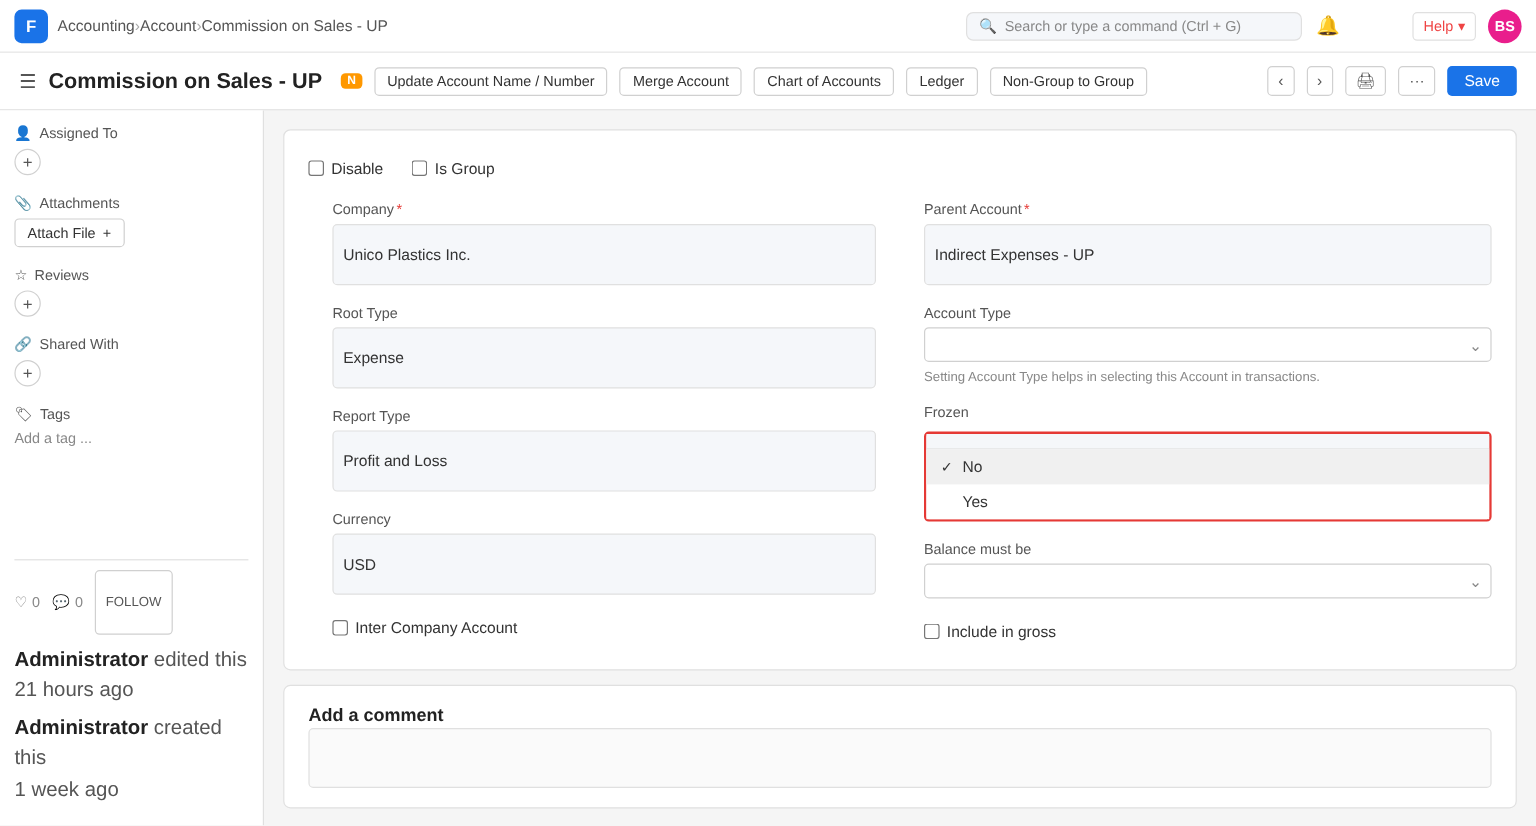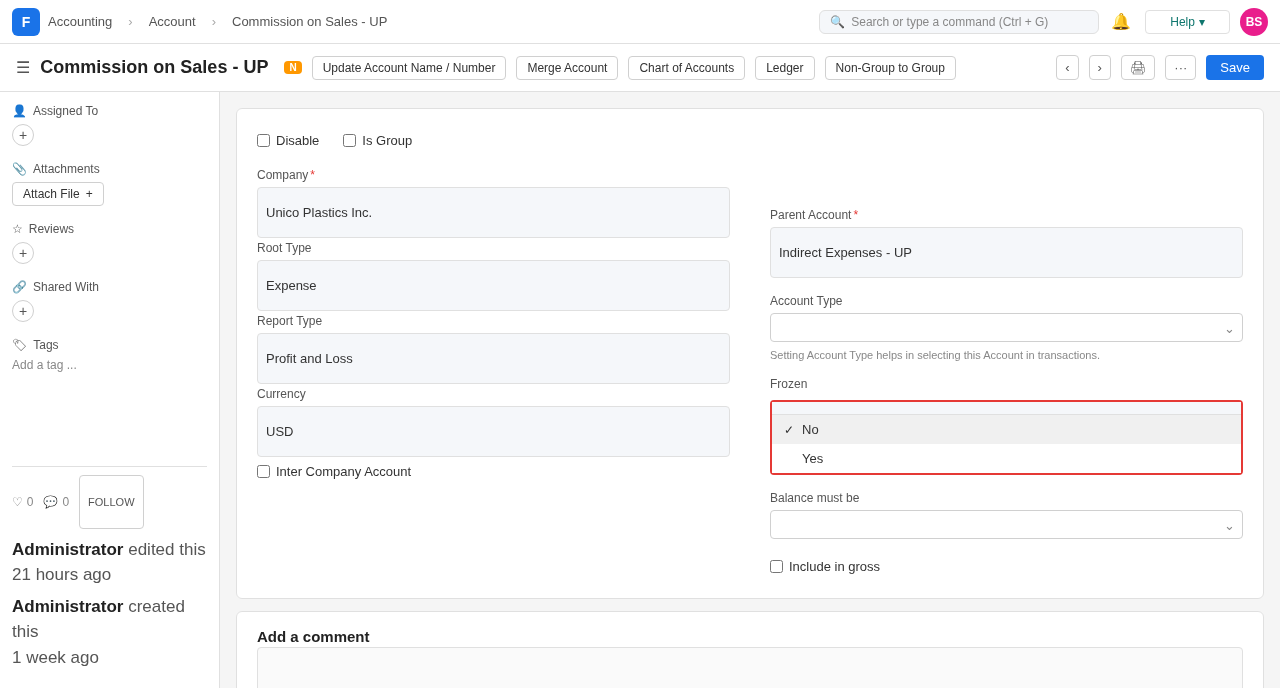--- a/index.html
+++ b/index.html
@@ -1,28 +1,28 @@
 <!DOCTYPE html>
 <html><head>
   <meta charset="utf-8">
   <style>
     * { box-sizing: border-box; margin: 0; padding: 0; }
     body { font-family: -apple-system, BlinkMacSystemFont, 'Segoe UI', sans-serif; font-size: 13px; background: #f5f5f5; color: #333; height: 688px; overflow: hidden; }
 
     
     .topbar { display: flex; align-items: center; background: #fff; border-bottom: 1px solid #e0e0e0; padding: 0 12px; height: 44px; gap: 8px; }
     .topbar-logo { background: #1a73e8; color: #fff; width: 28px; height: 28px; border-radius: 6px; display: flex; align-items: center; justify-content: center; font-size: 14px; font-weight: bold; flex-shrink: 0; }
-    .breadcrumb { display: flex; align-items: center; gap: 16px; font-size: 13px; color: #555; justify-content: space-between; }
+    .breadcrumb { display: flex; align-items: center; gap: 0; font-size: 13px; color: #555; justify-content: space-between; }
     .breadcrumb span { cursor: pointer; }
     .breadcrumb .sep { color: #aaa; }
     .topbar-spacer { flex: 1; }
     .search-box { display: flex; align-items: center; background: #f5f7fa; border: 1px solid #e0e0e0; border-radius: 6px; padding: 4px 10px; gap: 6px; width: 280px; color: #888; font-size: 12px; }
     .topbar-icons { display: flex; align-items: center; gap: 10px; }
     .icon-btn { cursor: pointer; color: #555; font-size: 16px; display: flex; align-items: center; justify-content: center; width: 28px; height: 28px; border-radius: 4px; }
-    .help-btn { display: flex; align-items: center; gap: 4px; border: 1px solid #e0e0e0; border-radius: 4px; padding: 4px 24px; cursor: pointer; font-size: 12px; color: #0f766e; }
+    .help-btn { display: flex; align-items: center; gap: 4px; border: 1px solid #e0e0e0; border-radius: 4px; padding: 4px 8px; cursor: pointer; font-size: 12px; color: #ef4444; margin-left: 46px; }
     .avatar { width: 28px; height: 28px; border-radius: 50%; background: #e91e8c; color: #fff; display: flex; align-items: center; justify-content: center; font-size: 12px; font-weight: bold; }
 
     
     .page-header { display: flex; align-items: center; background: #fff; border-bottom: 1px solid #e0e0e0; padding: 0 16px; height: 48px; gap: 10px; }
     .menu-icon { cursor: pointer; color: #555; font-size: 16px; }
     .page-title { font-size: 18px; font-weight: 600; color: #222; margin-right: 6px; }
     .badge-n { background: #ff9800; color: #fff; font-size: 10px; font-weight: bold; padding: 1px 5px; border-radius: 4px; }
     .btn-outline { border: 1px solid #d0d0d0; background: #fff; border-radius: 4px; padding: 4px 10px; cursor: pointer; font-size: 12px; color: #333; white-space: nowrap; }
     .btn-nav { border: 1px solid #d0d0d0; background: #fff; border-radius: 4px; padding: 4px 8px; cursor: pointer; font-size: 13px; color: #555; }
     .btn-save { background: #1a73e8; color: #fff; border: none; border-radius: 4px; padding: 5px 14px; cursor: pointer; font-size: 13px; font-weight: 500; }
@@ -203,21 +203,21 @@
           <span>Disable</span>
         </label>
         <label class="checkbox-row">
           <input type="checkbox" style="">
           <span>Is Group</span>
         </label>
       </div>
 
       <div class="form-grid">
 
-        <div style="display:flex; flex-direction:column; gap:3px;">
+        <div style="display:flex; flex-direction:column; gap:16px;margin-left:20px;">
           <div class="form-group">
             <div class="form-label">
               <span>Company</span><span class="req">*</span>
             </div>
             <div class="form-input-static">Unico Plastics Inc.</div>
           </div>
 
           <div class="form-group">
             <div class="form-label">Root Type</div>
             <div class="form-input-static">Expense</div>
@@ -232,21 +232,21 @@
             <div class="form-label">Currency</div>
             <div class="form-input-static">USD</div>
           </div>
 
           <label class="checkbox-row">
             <input type="checkbox" style="">
             <span>Inter Company Account</span>
           </label>
         </div>
 
-        <div style="display:flex; flex-direction:column; gap:16px;margin-top:40px;">
+        <div style="display:flex; flex-direction:column; gap:16px;">
           <div class="form-group">
             <div class="form-label">
               <span>Parent Account</span><span class="req">*</span>
             </div>
             <div class="form-input-static">Indirect Expenses - UP</div>
           </div>
 
           <div class="form-group">
             <div class="form-label">Account Type</div>
             <div class="select-wrapper">

